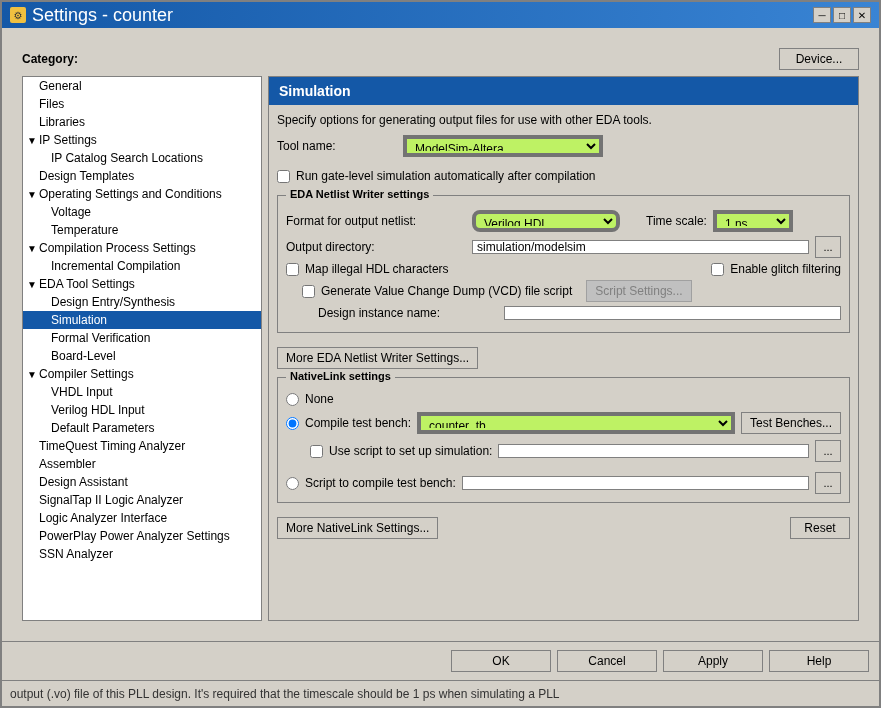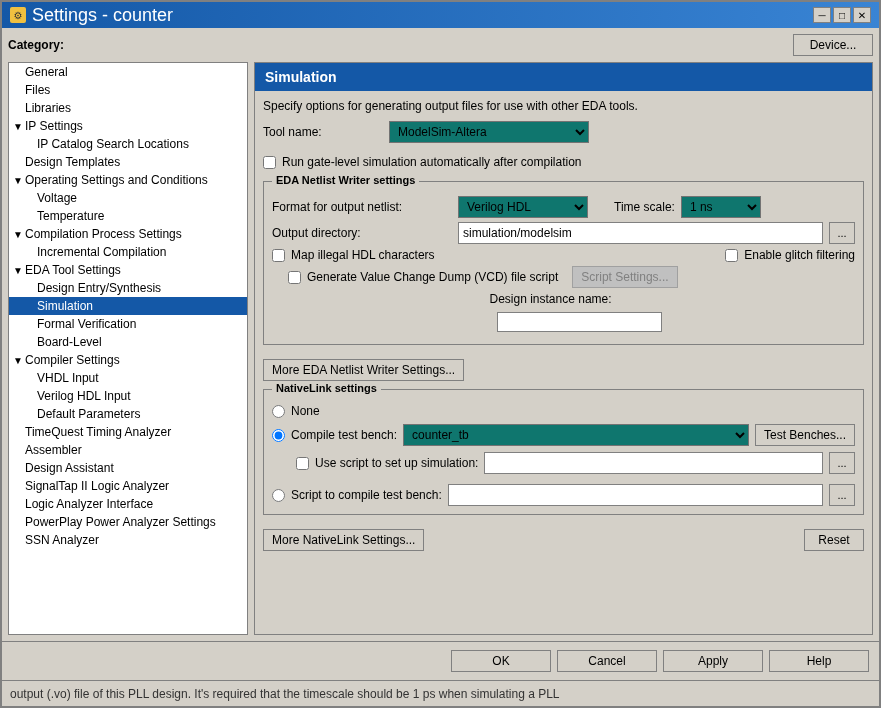--- a/index.html
+++ b/index.html
@@ -6,41 +6,41 @@
     body { background: #d4d0c8; width: 881px; height: 708px; overflow: hidden; }
 
     .window { width: 881px; height: 708px; background: #d4d0c8; border: 2px solid #808080; display: flex; flex-direction: column; }
     .title-bar { background: linear-gradient(to right, #1458a7, #3984d4); color: white; padding: 4px 8px; display: flex; align-items: center; justify-content: space-between; height: 26px; flex-shrink: 0; }
     .title-bar-left { display: flex; align-items: center; gap: 6px; }
     .title-bar-icon { width: 16px; height: 16px; background: #f0c040; border-radius: 2px; display: flex; align-items: center; justify-content: center; font-size: 10px; color: #333; }
     .title-bar-title { font-size: 18px; font-weight: normal; }
     .title-bar-controls { display: flex; gap: 2px; }
     .title-bar-btn { width: 18px; height: 16px; background: #d4d0c8; border: 1px solid #808080; display: flex; align-items: center; justify-content: center; cursor: pointer; font-size: 10px; color: #000; }
 
-    .main-content { display: flex; flex-direction: column; flex: 1; padding: 6px; gap: 6px; }
+    .main-content { display: flex; flex-direction: column; flex: 1; padding: 20px; gap: 6px; }
     .panels-row { display: flex; flex: 1; gap: 6px; min-height: 0; }
 
     
     .left-panel { width: 240px; flex-shrink: 0; background: white; border: 1px solid #808080; overflow-y: auto; }
     .tree-item { padding: 2px 4px; cursor: pointer; white-space: nowrap; }
     .tree-item.selected { background: #1458a7; color: white; }
     .tree-item.indent1 { padding-left: 16px; }
     .tree-toggle { display: inline-block; width: 12px; font-size: 10px; }
 
     
     .right-panel { flex: 1; display: flex; flex-direction: column; border: 1px solid #808080; min-width: 0; }
     .right-header { background: #1458a7; color: white; padding: 6px 10px; font-size: 14px; font-weight: bold; flex-shrink: 0; }
     .right-body { background: #d4d0c8; padding: 8px; flex: 1; overflow-y: auto; display: flex; flex-direction: column; gap: 8px; }
 
     
     .form-row { display: flex; align-items: center; gap: 6px; margin-bottom: 4px; }
     .form-label { min-width: 120px; white-space: nowrap; }
     .form-label-wide { min-width: 180px; white-space: nowrap; }
-    select { background: #0f766e; border: 1px solid #737373; padding: 2px 4px; height: 22px; }
-    input[type="text"] { background: white; border: 1px solid #808080; padding: 2px 4px; height: 22px; }
+    select { background: #bef264; border: 4px solid #737373; padding: 2px 4px; height: 22px; }
+    input[type="text"] { background: white; border: 1px solid #808080; padding: 2px 4px; height: 14px; }
     input[type="checkbox"] { width: 13px; height: 13px; }
     input[type="radio"] { width: 13px; height: 13px; }
     .btn { background: #d4d0c8; border: 1px solid #808080; padding: 2px 8px; cursor: pointer; height: 22px; white-space: nowrap; }
     .btn-wide { min-width: 100px; }
 
     .group-box { border: 1px solid #808080; padding: 8px; margin-bottom: 6px; position: relative; }
     .group-box-title { position: absolute; top: -8px; left: 8px; background: #d4d0c8; padding: 0 4px; font-size: 11px; font-weight: bold; }
 
     .browse-btn { width: 26px; height: 22px; background: #d4d0c8; border: 1px solid #808080; cursor: pointer; display: flex; align-items: center; justify-content: center; font-size: 11px; flex-shrink: 0; }
 
@@ -124,21 +124,21 @@
           <div class="form-row">
             <input type="checkbox" style="">
             <span>Run gate-level simulation automatically after compilation</span>
           </div>
 
           <div class="group-box">
             <span class="group-box-title">EDA Netlist Writer settings</span>
 
             <div class="form-row" style="margin-top:6px;">
               <span class="form-label-wide">Format for output netlist:</span>
-              <select style="width:130px;"><option value="Verilog HDL">Verilog HDL</option><option value="VHDL">VHDL</option></select>
+              <select style="width:148px;border-radius:8px;"><option value="Verilog HDL">Verilog HDL</option><option value="VHDL">VHDL</option></select>
               <span style="margin-left:20px;">Time scale:</span>
               <select style="width:80px;"><option value="1 ns">1 ns</option><option value="10 ns">10 ns</option><option value="100 ns">100 ns</option><option value="1 ps">1 ps</option><option value="10 ps">10 ps</option><option value="100 ps">100 ps</option></select>
             </div>
 
             <div class="form-row">
               <span class="form-label-wide">Output directory:</span>
               <input type="text" style="flex: 1 1 0%;" value="simulation/modelsim">
               <div class="browse-btn">...</div>
             </div>
 
@@ -150,21 +150,21 @@
               <span>Enable glitch filtering</span>
             </div>
 
 
             <div class="form-row" style="margin-left:16px;">
               <input type="checkbox" style="">
               <span>Generate Value Change Dump (VCD) file script</span>
               <button class="btn disabled-btn" style="margin-left:8px;">Script Settings...</button>
             </div>
 
-            <div class="form-row" style="margin-left:32px;flex-direction:column;">
+            <div class="form-row" style="margin-left:32px;">
               <span class="form-label-wide">Design instance name:</span>
               <input type="text" style="flex: 1 1 0%;" value="">
             </div>
           </div>
 
           <div>
             <button class="btn">More EDA Netlist Writer Settings...</button>
           </div>
 
           <div class="group-box">

